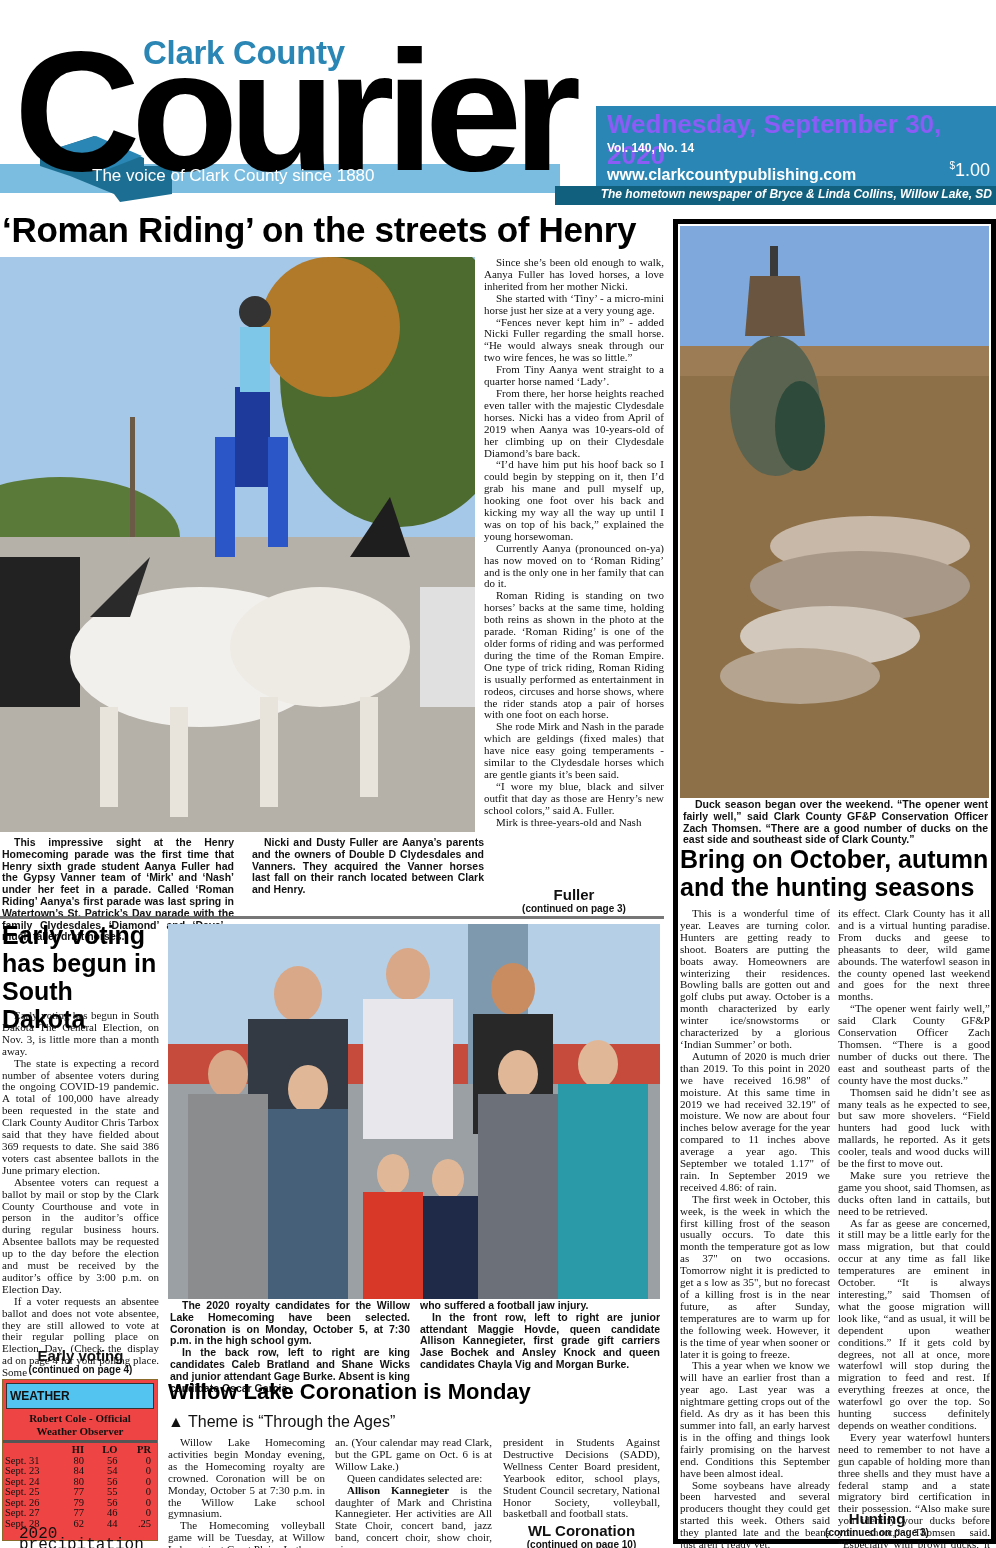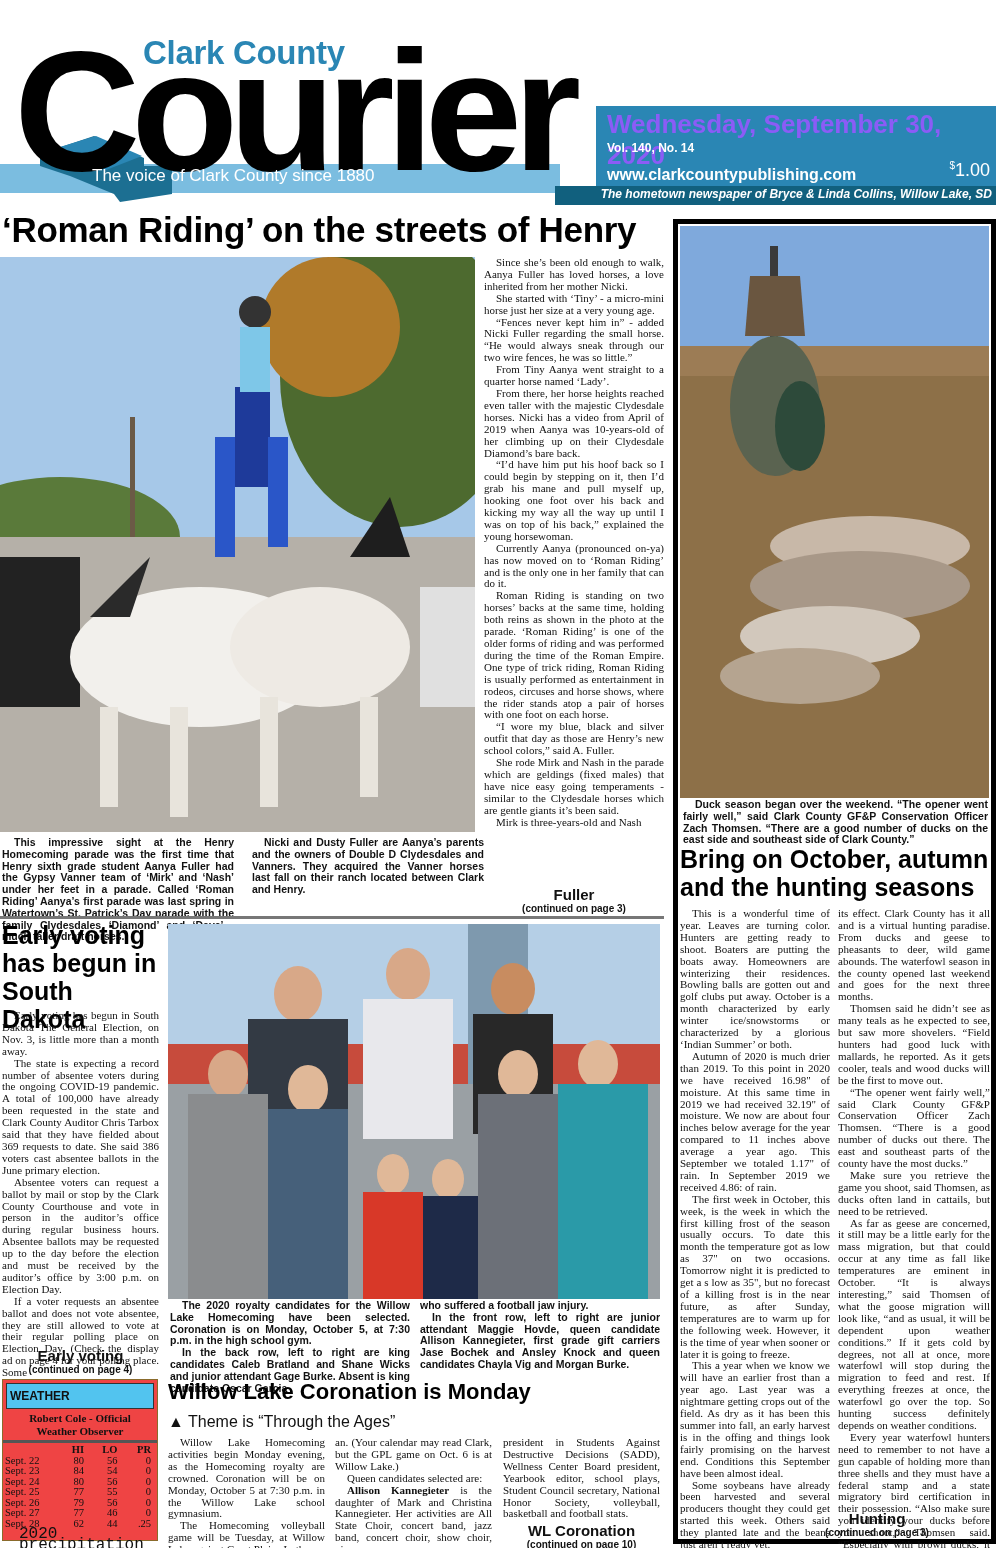--- a/index.html
+++ b/index.html
@@ -116,22 +116,22 @@
 
 <div class="abs col" style="left:484px; top:257px; width:180px;">
   <p>Since she’s been old enough to walk, Aanya Fuller has loved horses, a love inherited from her mother Nicki.</p>
   <p>She started with ‘Tiny’ - a micro-mini horse just her size at a very young age.</p>
   <p>“Fences never kept him in” - added Nicki Fuller regarding the small horse.  “He would always sneak through our two wire fences, he was so little.”</p>
   <p>From Tiny Aanya went straight to a quarter horse named ‘Lady’.</p>
   <p>From there, her horse heights reached even taller with the majestic Clydesdale horses.  Nicki has a video from April of 2019 when Aanya was 10-years-old of her climbing up on their Clydesdale Diamond’s bare back.</p>
   <p>“I’d have him put his hoof back so I could begin by stepping on it, then I’d grab his mane and pull myself up, hooking one foot over his back and kicking my way all the way up until I was on top of his back,” explained the young horsewoman.</p>
   <p>Currently Aanya (pronounced on-ya) has now moved on to ‘Roman Riding’ and is the only one in her family that can do it.</p>
   <p>Roman Riding is standing on two horses’ backs at the same time, holding both reins as shown in the photo at the parade. ‘Roman Riding’ is one of the older forms of riding and was performed during the time of the Roman Empire.  One type of trick riding, Roman Riding is usually performed as entertainment in rodeos, circuses and horse shows, where the rider stands atop a pair of horses with one foot on each horse.</p>
+  <p>She rode Mirk and Nash in the parade which are geldings (fixed males) that have nice easy going temperaments - similar to the Clydesdale horses which are gentle giants it’s been said.</p>
   <p>“I wore my blue, black and silver outfit that day as those are Henry’s new school colors,” said A. Fuller.</p>
-  <p>She rode Mirk and Nash in the parade which are geldings (fixed males) that have nice easy going temperaments - similar to the Clydesdale horses which are gentle giants it’s been said.</p>
   <p>Mirk is three-years-old and Nash</p>
 </div>
 <div class="abs jump" style="left:484px; top:886px; width:180px;">
   <span class="jt">Fuller</span>
   <span class="jp">(continued on page 3)</span>
 </div>
 
 <div class="abs rule" style="left:0; top:916px; width:664px; height:3px;"></div>
 
 <div class="abs duck-frame"></div>
@@ -159,22 +159,22 @@
 <div class="abs col" style="left:680px; top:908px; width:150px;">
   <p>This is a wonderful time of year. Leaves are turning color. Hunters are getting ready to shoot.  Boaters are putting the boats away. Homeowners are winterizing their residences.  Bowling balls are gotten out and golf clubs put away.  October is a month characterized by early winter ice/snowstorms or characterized by a glorious ‘Indian Summer’ or both.</p>
   <p>Autumn of 2020 is much drier than 2019.  To this point in 2020 we have received 16.98" of moisture.  At this same time in 2019 we had received 32.19" of moisture.  We now are about four inches below average for the year compared to 11 inches above average a year ago.  This September we totaled 1.17" of rain.  In September 2019 we received 4.86: of rain.</p>
   <p>The first week in October, this week, is the week in which the first killing frost of the season usually occurs.  To date this month the temperature got as low as 37" on two occasions.  Tomorrow night it is predicted to get a s low as 35", but no forecast of a killing frost is in the near future, as after Sunday, temperatures are to warm up for the following week.  However, it is the time of year when sooner or later it is going to freeze.</p>
   <p>This a year when we know we will have an earlier frost than a year ago.  Last year was a nightmare getting crops out of the field. As dry as it has been this summer into fall, an early harvest is in the offing and things look fairly promising on the harvest end.  Conditions this September have been almost ideal.</p>
   <p>Some soybeans have already been harvested and several producers thought they could get started this week.  Others said they planted late and the beans just aren’t ready yet.</p>
 
 </div>
 <div class="abs col" style="left:838px; top:908px; width:152px;">
   <p style="text-indent:0">its effect.  Clark County has it all and is a virtual hunting paradise. From ducks and geese to pheasants to deer, wild game abounds. The waterfowl season in the county opened last weekend and goes for the next three months.</p>
+  <p>“The opener went fairly well,” said Clark County GF&amp;P Conservation Officer Zach Thomsen. “There is a good number of ducks out there.  The east and southeast parts of the county have the most ducks.”</p>
   <p>Thomsen said he didn’t see as many teals as he expected to see, but saw more shovelers.  “Field hunters had good luck with mallards, he reported.  As it gets cooler, teals and wood ducks will be the first to move out.</p>
-  <p>“The opener went fairly well,” said Clark County GF&amp;P Conservation Officer Zach Thomsen. “There is a good number of ducks out there.  The east and southeast parts of the county have the most ducks.”</p>
   <p>Make sure you retrieve the game you shoot, said Thomsen, as ducks often land in cattails, but need to be retrieved.</p>
   <p>As far as geese are concerned, it still may be a little early for the mass migration, but that could occur at any time as fall like temperatures are eminent in October. “It is always interesting,” said Thomsen of what the goose migration will look like, “and as usual, it will be dependent upon weather conditions.”  If it gets cold by degrees, not all at once, more waterfowl will stop during the migration to feed and rest.  If everything freezes at once, the waterfowl go over the top.  So hunting success definitely depends on weather conditions.</p>
   <p>Every year waterfowl hunters need to remember to not have a gun capable of holding more than three shells and they must have a federal  stamp and a state migratory bird certification in their possession.  “Also make sure you identify your ducks before you shoot,” Thomsen said.  “Especially with brown ducks, it is difficult to</p>
 </div>
 <div class="abs jump" style="left:801px; top:1510px; width:152px;">
   <span class="jt">Hunting</span>
   <span class="jp">(continued on page 3)</span>
 </div>
 
 <div class="abs headline" style="left:2px; top:921px; width:160px; font-size:25px; line-height:28px;">Early voting has begun in South Dakota</div>
@@ -200,21 +200,21 @@
     <thead>
       <tr>
         <th style="text-align:left"></th>
         <th>HI</th>
         <th>LO</th>
         <th>PR</th>
       </tr>
     </thead>
     <tbody>
       <tr>
-          <td>Sept. 22</td>
+          <td>Sept. 31</td>
           <td class="n">80</td>
           <td class="n">56</td>
           <td class="n">0</td>
         </tr>
       <tr>
           <td>Sept. 23</td>
           <td class="n">84</td>
           <td class="n">54</td>
           <td class="n">0</td>
         </tr>

